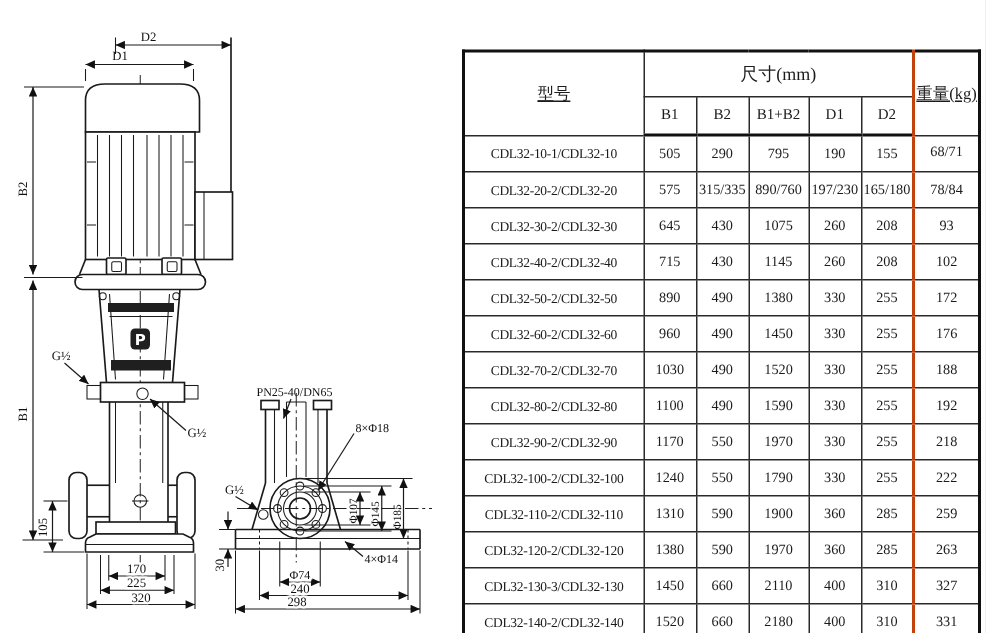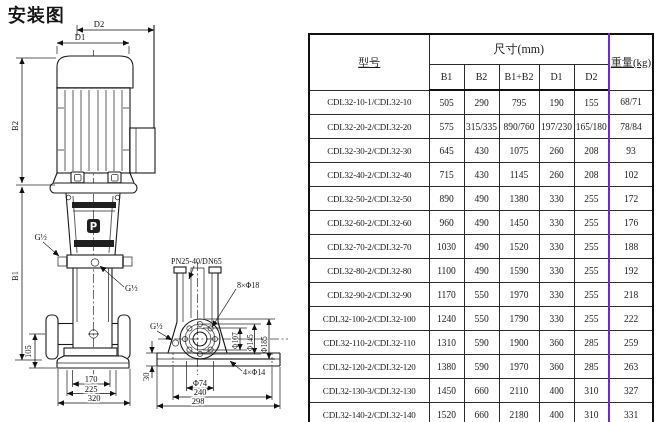--- a/index.html
+++ b/index.html
@@ -18,21 +18,21 @@
   table.dims{
     position:absolute;left:308px;top:33px;width:344px;height:382px;
     border-collapse:collapse;table-layout:fixed;background:#fff;
     font-family:"Liberation Serif",serif;
   }
   table.dims th,table.dims td{
     border:1px solid #2a2a2a;padding:0;text-align:center;vertical-align:middle;
     font-weight:normal;color:#1b1b1b;overflow:hidden;white-space:nowrap;
   }
   table.dims{border:2px solid #111;}
-  table.dims .wt-col{border-left:2px solid #6d28d9;}
+  table.dims .wt-col{border-left:2px solid #c2410c;}
   table.dims thead tr.grp{height:30px;}
   table.dims thead tr.sub{height:26px;}
   table.dims thead tr.sub th{border-bottom:2px solid #111;}
   th.model-h,th.wt-h{font-size:11px;border-bottom:2px solid #111;text-decoration:underline;}
   th.grp-h{font-size:12px;}
   tr.sub th{font-size:10px;}
   table.dims tbody td{font-size:9.5px;height:23px;}
   table.dims tbody td.model{font-size:9px;letter-spacing:-0.2px;}
 
   
@@ -46,21 +46,20 @@
   .lbl{font-family:"Liberation Serif",serif;font-size:8.5px;fill:#111;}
   .sm{font-size:8px;}
   .xs{font-size:7.5px;}
   .bg{paint-order:stroke;stroke:#fff;stroke-width:3px;}
 </style>
 </head>
 <body>
 
 <div class="screen">
 
-  <h2 id="title-left" class="sec-title">安装图</h2>
 
   <svg class="diagram" width="305" height="402" viewBox="0 20 305 402">
     <defs>
       <marker id="arr" viewBox="0 0 10 8" refX="9" refY="4" markerWidth="9" markerHeight="7" orient="auto-start-reverse">
         <path d="M0,0 L9,4 L0,8 z" fill="#111"></path>
       </marker>
     </defs>
 
     <g>
       <line class="cl" x1="93.5" y1="50" x2="93.5" y2="378"></line>

